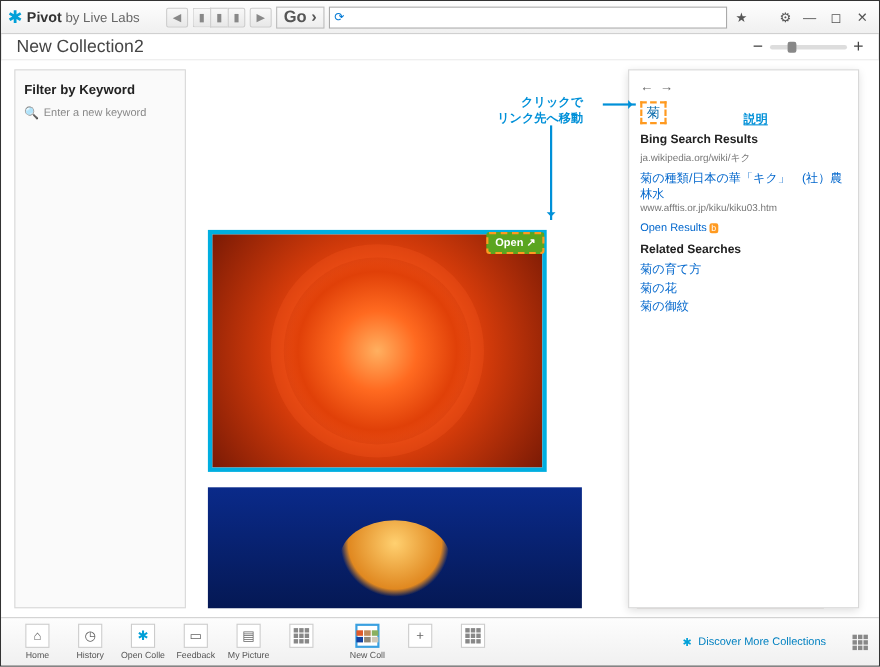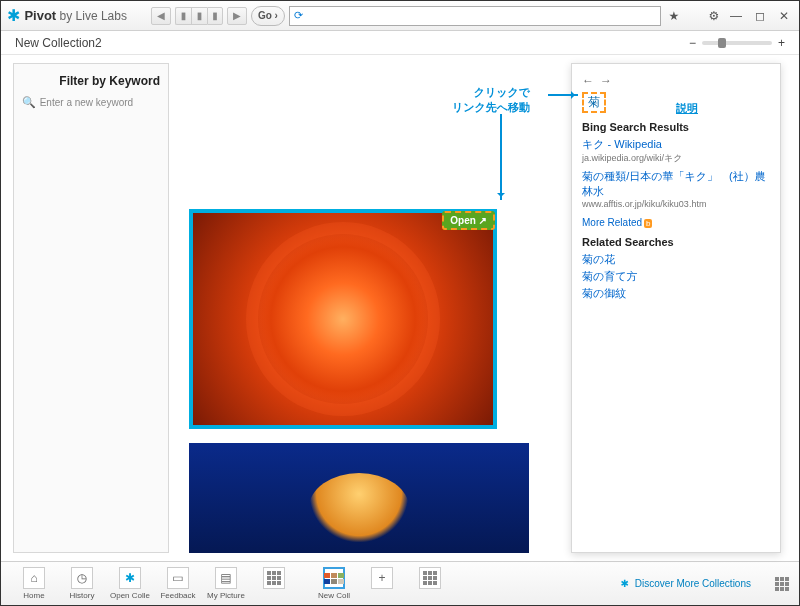--- a/index.html
+++ b/index.html
@@ -8,36 +8,36 @@
 
 .topbar { height: 30px; background: linear-gradient(#fefefe,#f0f0f0); border-bottom: 1px solid #d0d0d0; display: flex; align-items: center; padding: 0 6px; gap: 4px; }
 .logo { display: flex; align-items: center; gap: 4px; font-size: 12px; color: #666; margin-right: 20px; }
 .logo-star { color: #00a0d8; font-size: 16px; }
 .logo b { color: #333; font-size: 13px; }
 .nav-btn { width: 20px; height: 18px; background: linear-gradient(#f8f8f8,#e8e8e8); border: 1px solid #ccc; border-radius: 2px; display: flex; align-items: center; justify-content: center; font-size: 10px; color: #888; }
 .nav-seg { display: flex; gap: 0; }
 .nav-seg .nav-btn { border-radius: 0; border-right: none; width: 16px; }
 .nav-seg .nav-btn:first-child { border-radius: 2px 0 0 2px; }
 .nav-seg .nav-btn:last-child { border-radius: 0 2px 2px 0; border-right: 1px solid #ccc; }
-.go-btn { height: 20px; padding: 0 6px; background: linear-gradient(#fafafa,#eee); border: 1px solid #bbb; font-size: 10px; font-weight: bold; color: #555; border-radius: 10px; display:flex;align-items:center; }
+.go-btn { height: 20px; padding: 0 6px; background: linear-gradient(#fafafa,#eee); border: 1px solid #bbb; font-size: 15px; font-weight: bold; color: #555; border-radius: 0; display:flex;align-items:center; }
 .addr { flex: 1; height: 20px; border: 1px solid #aaa; background: #fff; font-size: 11px; padding: 0 4px; color: #666; display: flex; align-items: center; justify-content: space-between; }
 .addr-refresh { color: #0078d4; font-size: 11px; }
 .star-btn, .gear-btn, .win-btn { width: 18px; height: 18px; display: flex; align-items: center; justify-content: center; font-size: 12px; color: #555; }
 .spacer { width: 14px; }
 .win-btns { display: flex; gap: 6px; }
 
 
-.subbar { height: 24px; display: flex; align-items: center; justify-content: space-between; padding: 0 14px; font-size: 12px; color: #444; border-bottom: 1px solid #e5e5e5; }
+.subbar { height: 24px; display: flex; align-items: center; justify-content: space-between; padding: 0 14px; font-size: 16px; color: #444; border-bottom: 1px solid #e5e5e5; }
 .zoom { display: flex; align-items: center; gap: 6px; }
 .zoom-track { width: 70px; height: 4px; background: #ddd; border-radius: 2px; position: relative; }
 .zoom-thumb { position: absolute; top: -3px; left: 16px; width: 8px; height: 10px; background: #888; border-radius: 2px; }
 
 
 .main { position: absolute; top: 54px; bottom: 44px; left: 0; right: 0; display: flex; padding: 8px 12px; gap: 10px; background: #fff; }
-.sidebar { width: 156px; border: 1px solid #d8d8d8; padding: 10px 8px; background: #fafafa; text-align: right; }
+.sidebar { width: 156px; border: 1px solid #d8d8d8; padding: 10px 8px; background: #fafafa; }
 .sidebar h3 { font-size: 12px; margin-bottom: 8px; color: #222; }
 .kw-input { display: flex; align-items: center; gap: 4px; font-size: 10px; color: #888; }
 .kw-input .mag { font-size: 11px; }
 
 .canvas { flex: 1; position: relative; overflow: hidden; }
 .tile { position: absolute; background: #ccc; }
 .tile.main-tile { left: 10px; top: 146px; width: 308px; height: 220px; border: 4px solid #00aee0; background: radial-gradient(circle at 50% 50%, #ff8a3a 0%, #ff5a1a 25%, #d13a0a 55%, #7a1a05 100%); }
 .flower { position:absolute; inset:0; display:flex; align-items:center; justify-content:center; }
 .flower::before { content:""; position:absolute; width:170px; height:170px; border-radius:50%; background: radial-gradient(circle,#ffb060 0%,#ff6a20 30%,#e04008 60%,transparent 70%); box-shadow: 0 0 0 12px rgba(255,90,30,.25); }
 .tile.right1 { left: 400px; top: 146px; width: 170px; height: 130px; background: linear-gradient(#c99a72 0%, #8a5a3a 60%, #5a3a24 100%); }
@@ -149,30 +149,29 @@
 <div class="panel">
   <div class="panel-nav">
     <span>←</span>
     <span>→</span>
   </div>
   <div class="panel-title-row">
     <span class="panel-title">菊</span>
   </div>
 
   <h4>Bing Search Results</h4>
-  <a class="res-link">キク - Wikipedia</a>
   <span class="res-src">ja.wikipedia.org/wiki/キク</span>
   <a class="res-link">菊の種類/日本の華「キク」　(社）農林水</a>
   <span class="res-src">www.afftis.or.jp/kiku/kiku03.htm</span>
-  <span class="more"><span>More Related</span><span class="more-ico">b</span></span>
+  <span class="more"><span>Open Results</span><span class="more-ico">b</span></span>
 
   <h4>Related Searches</h4>
   <div class="rel">
+    <a>菊の育て方</a>
     <a>菊の花</a>
-    <a>菊の育て方</a>
     <a>菊の御紋</a>
   </div>
 </div>
 
 <div class="bottom">
   <div class="bitem">
       <div class="bico">⌂</div>
       <span>Home</span>
     </div>
   <div class="bitem">

